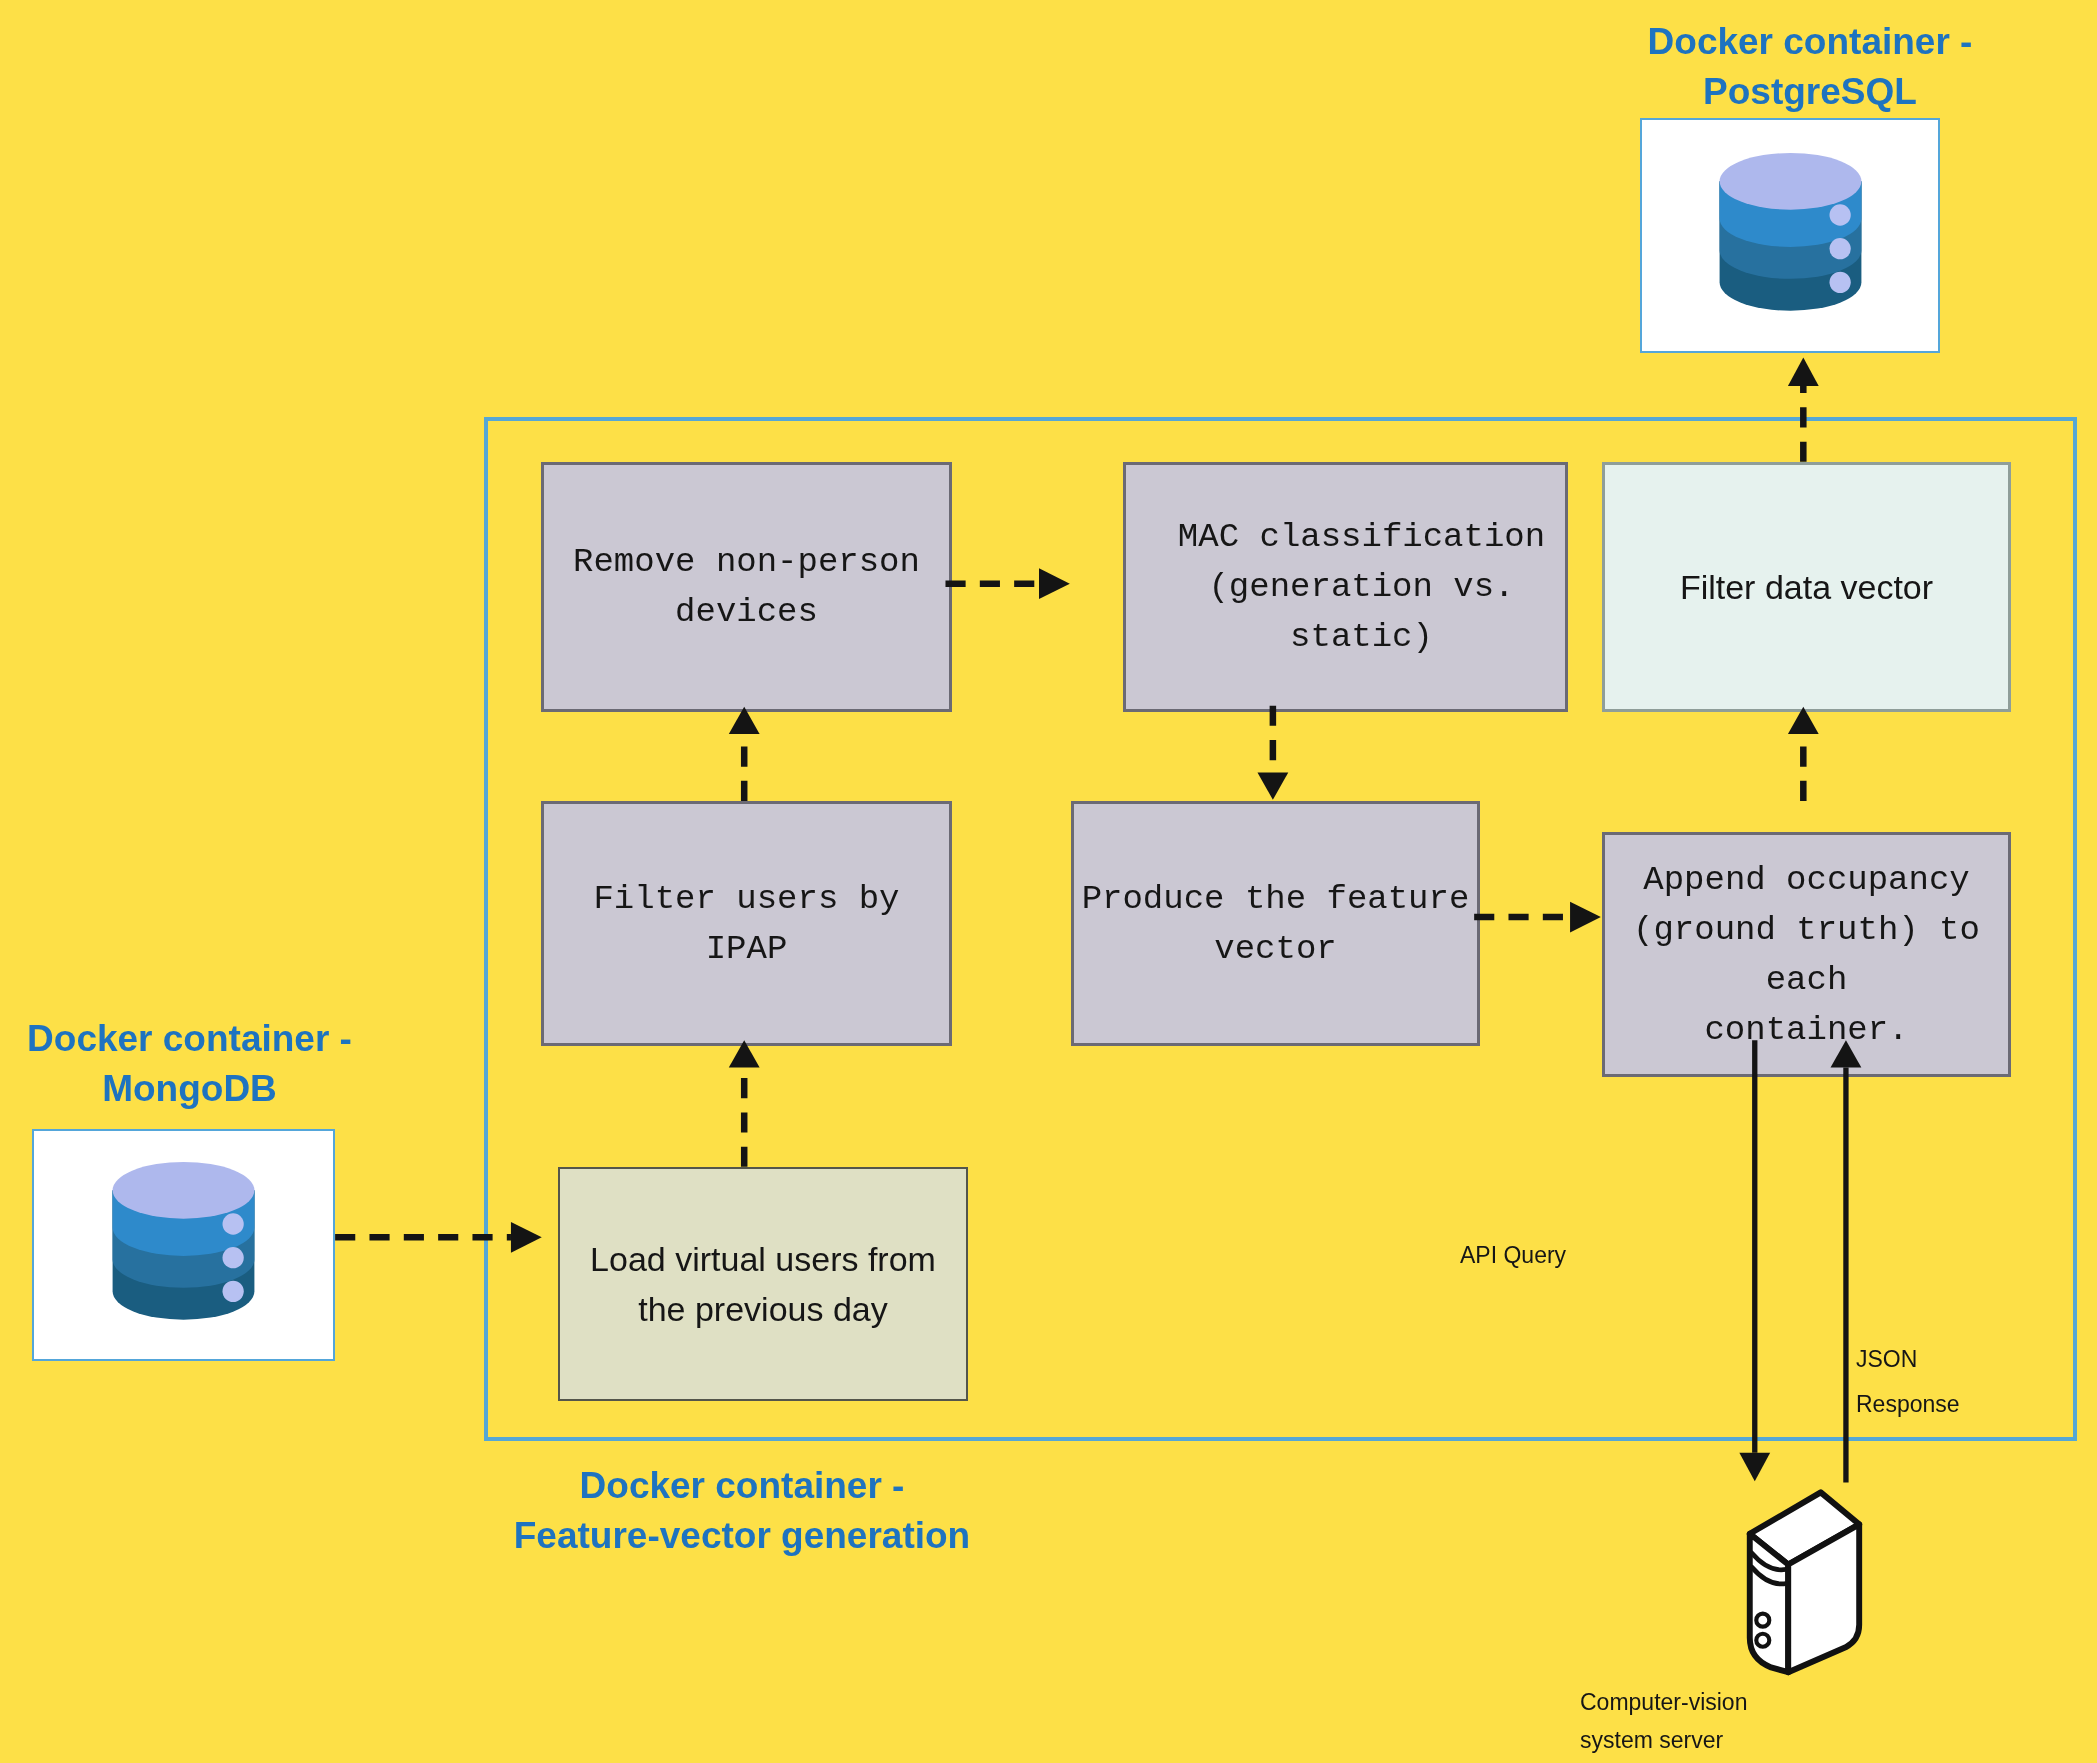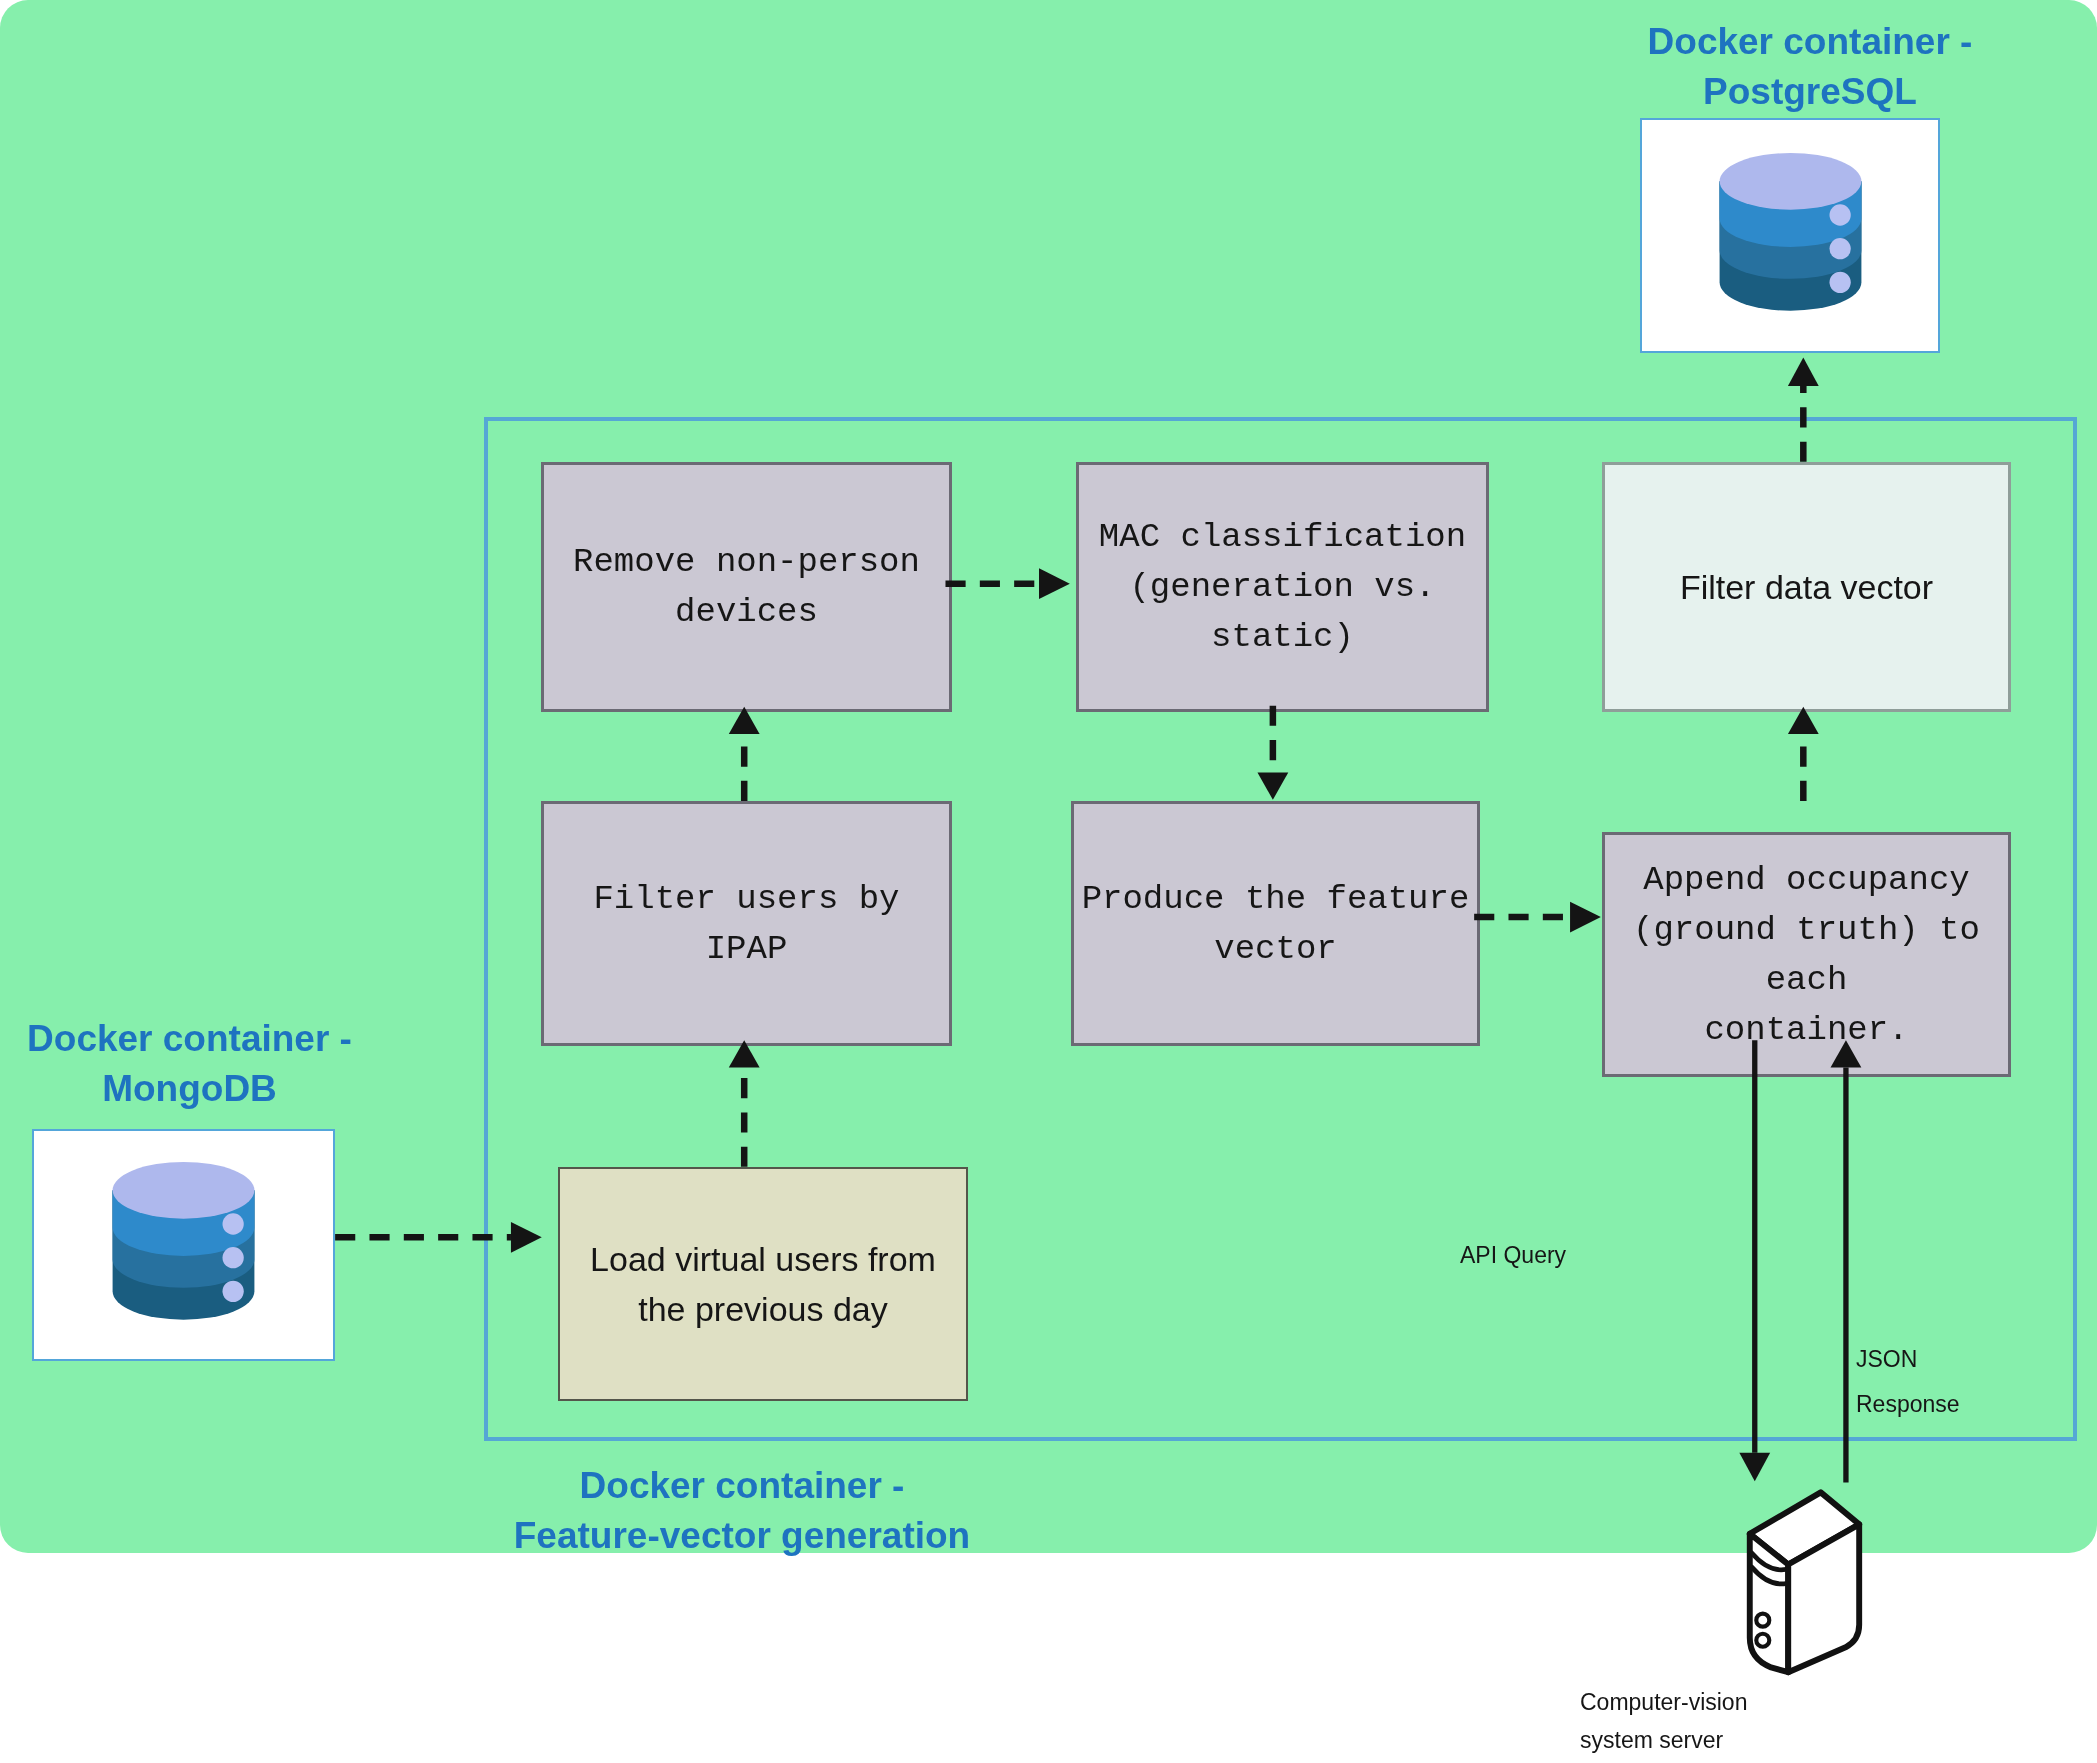--- a/index.html
+++ b/index.html
@@ -1,18 +1,18 @@
 <!DOCTYPE html>
 <html style="font-size:9.5px"><head>
 <meta charset="utf-8">
 <style>
   html,body{margin:0;padding:0;background:#ffffff;}
   body{width:2097px;height:1763px;position:relative;overflow:hidden;
        font-family:"Liberation Sans", sans-serif;}
-  .canvas{position:absolute;left:0;top:0;width:2097px;height:1553px;background:#86efac;border-radius:28px;}
+  .canvas{position:absolute;left:0;top:0;width:2097px;height:1763px;background:#fde047;}
   .abs{position:absolute;}
   .box{position:absolute;display:flex;align-items:center;justify-content:center;
        text-align:center;color:#161616;font-size:34px;line-height:50px;}
   .box .line{display:block;}
   .gray {background:#cbc8d3;border:3px solid #6b6a74;font-family:Liberation Mono, monospace;}
   .mint {background:#e6f2ee;border:3px solid #8f9e99;}
   .olive{background:#dfe0c4;border:2.4px solid #54564b;}
   .bluebox{background:#ffffff;border:2.4px solid #54a6da;}
   .outer{border:4.7px solid #55a7d5;background:transparent;}
   .bluelabel{position:absolute;color:#1e73c0;font-weight:bold;font-size:37px;
@@ -65,21 +65,21 @@
       <circle cx="88" cy="82" r="6" fill="#b7c1f2"></circle>
     </svg>
   </div>
 
   <div class="box gray" style="left:541px;top:462px;width:405px;height:244px;">
     <div class="box-text">
         <span class="line">Remove non-person</span>
         <span class="line">devices</span>
       </div>
   </div>
-  <div class="box gray" style="left:1076px;top:462px;width:407px;height:244px;">
+  <div class="box gray" style="left:1123px;top:462px;width:407px;height:244px;padding-left:32px;">
     <div class="box-text">
         <span class="line">MAC classification</span>
         <span class="line">(generation vs. static)</span>
       </div>
   </div>
   <div class="box mint" style="left:1602px;top:462px;width:403px;height:244px;">
     <div class="box-text">
         <span class="line">Filter data vector</span>
       </div>
   </div>

